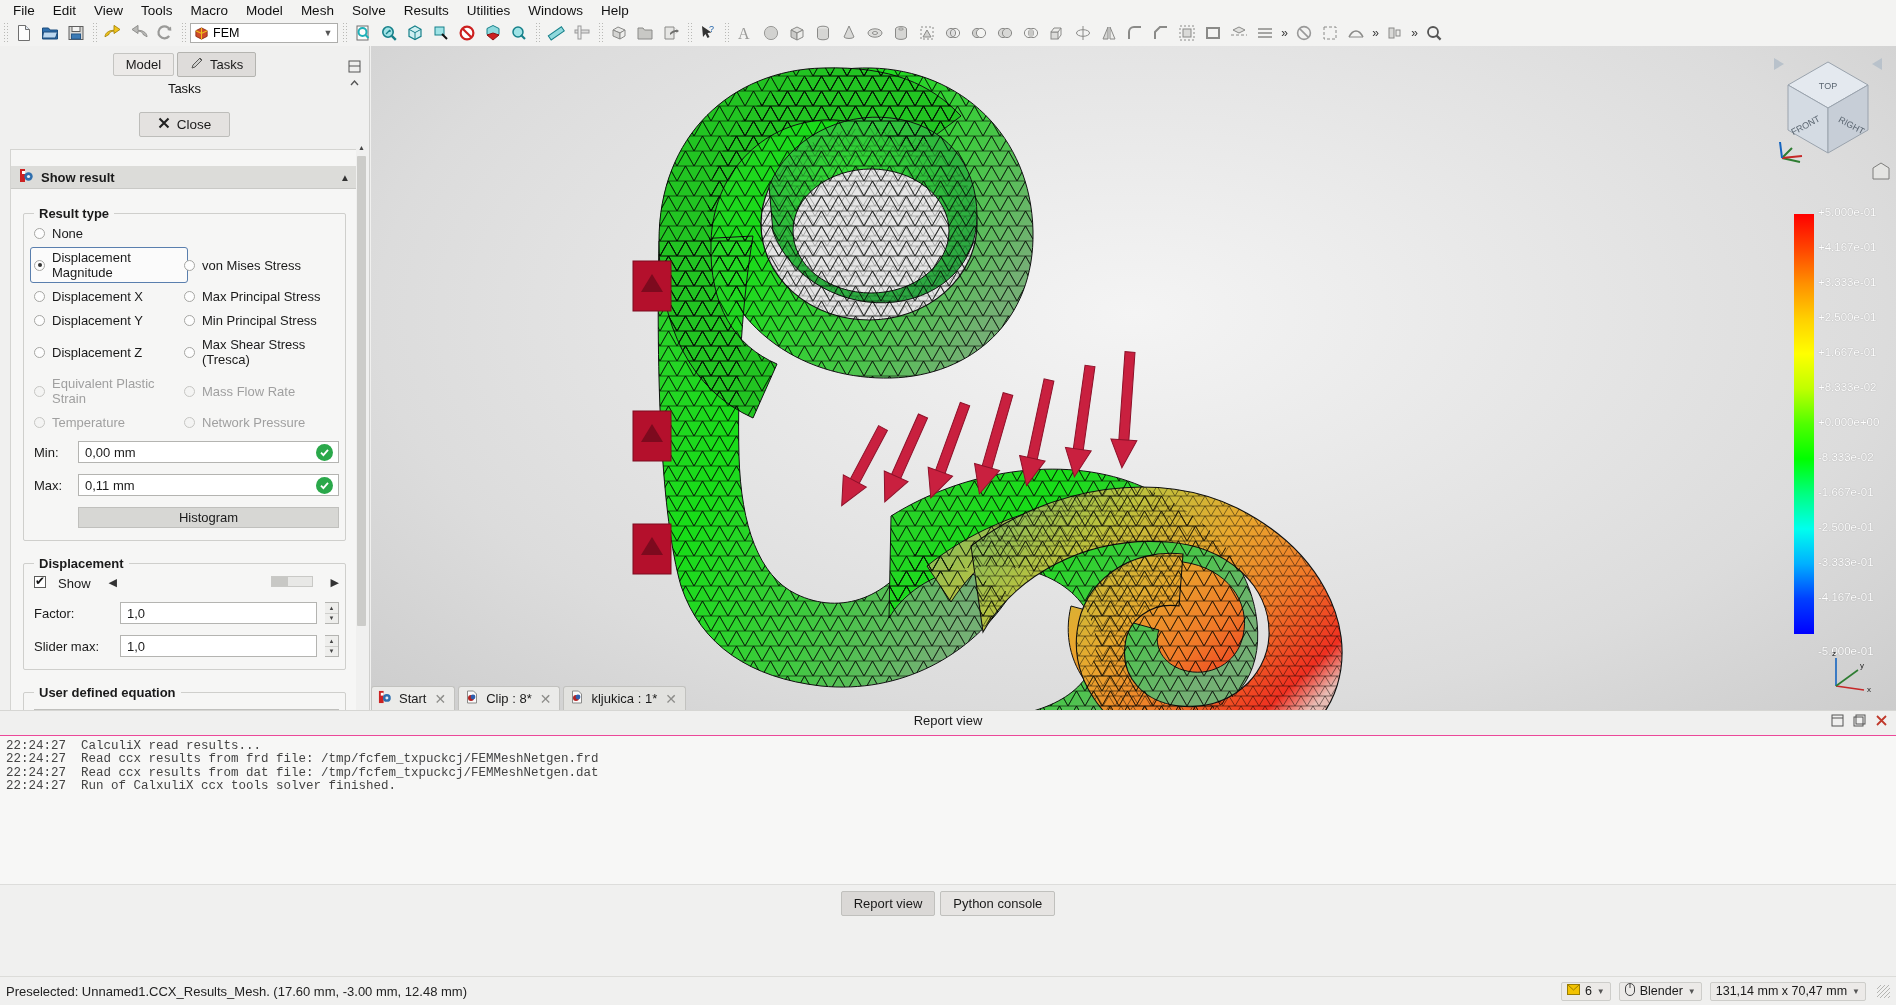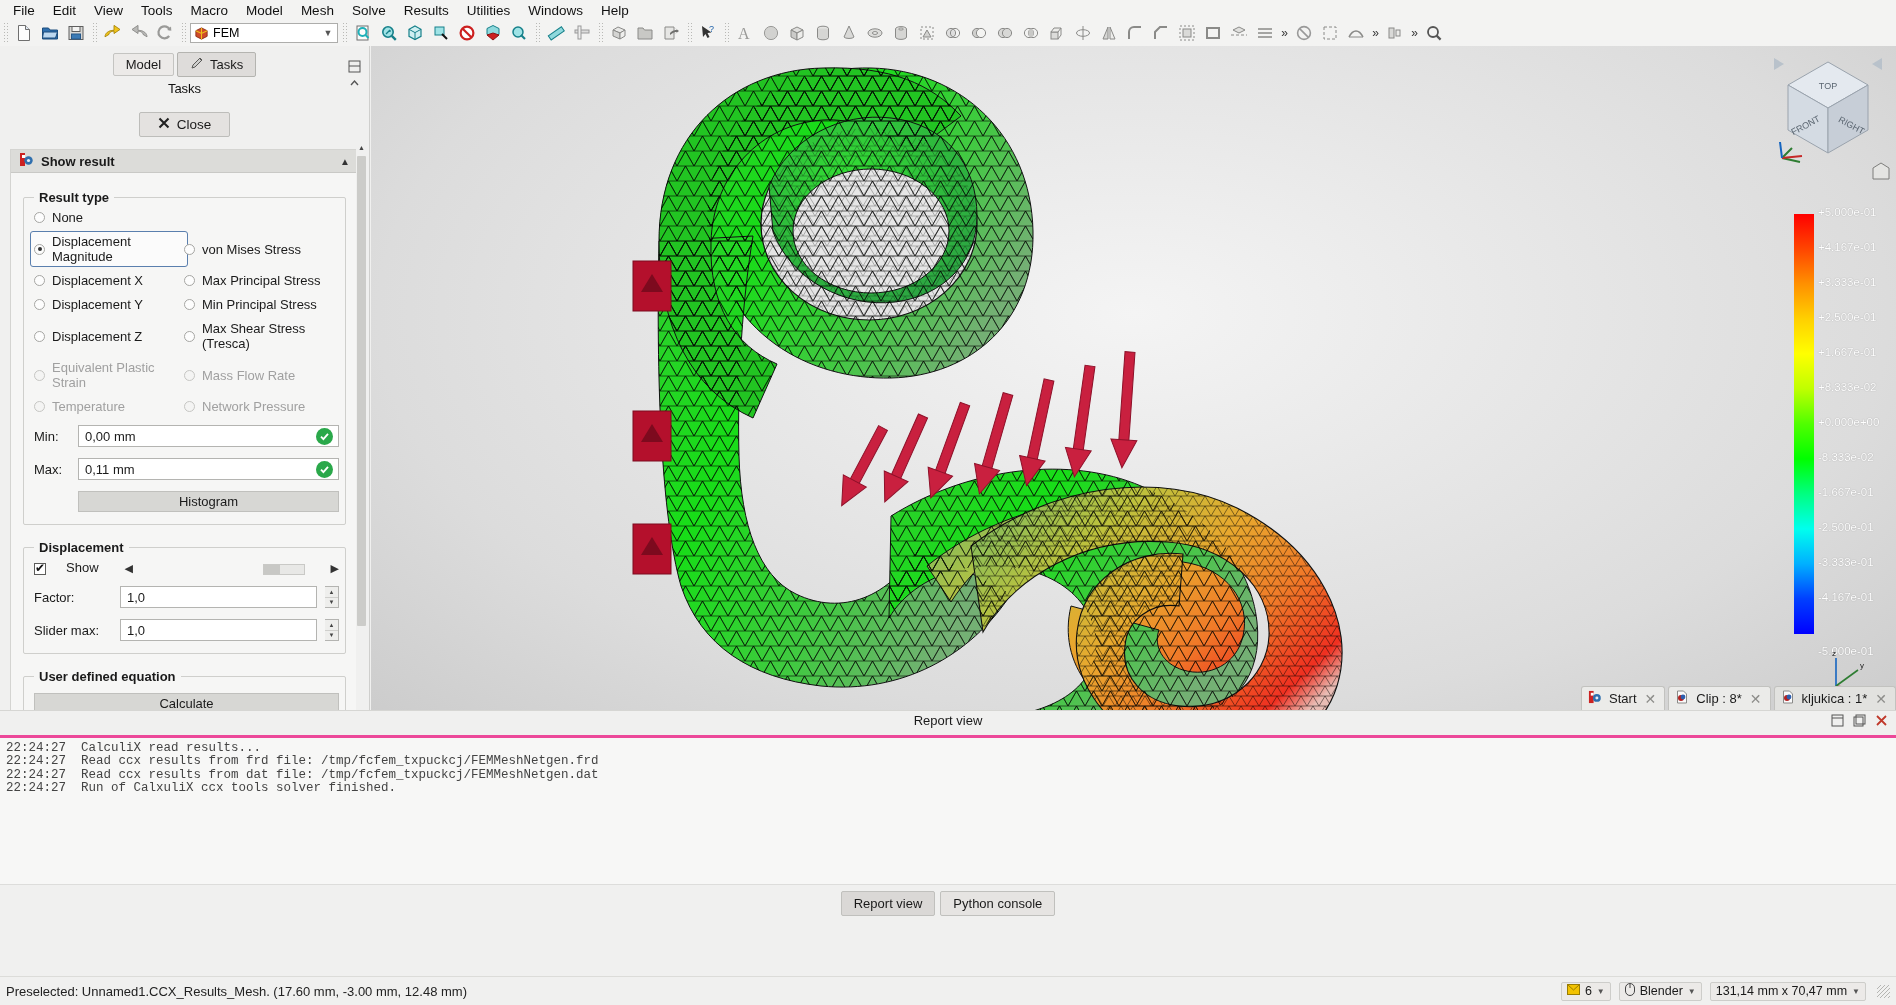--- a/index.html
+++ b/index.html
@@ -43,21 +43,21 @@
   .ptab.active { background:#dedcda; border-color:#b4b4b0; display:flex; align-items:center; gap:6px; }
   .panel-caption { text-align:center; font-size:13px; padding-top:4px; color:#111; }
   .panel-corner { position:absolute; right:8px; top:14px; display:flex; flex-direction:column; gap:4px; align-items:center;}
   .corner-ico { width:13px; height:13px; cursor:default; }
   .closebar { display:flex; justify-content:center; margin-top:16px; }
   .close-btn { display:flex; align-items:center; gap:7px; padding:4px 18px; font-size:13.5px;
                background:#e4e2e0; border:1px solid #bdbdba; border-radius:2px; cursor:default; }
 
   .section { margin:12px 10px 0 10px; border:1px solid #d4d4d1; background:#f6f6f5; }
   .section-head { display:flex; align-items:center; gap:7px; height:23px; padding:0 8px;
-                  background:#dcdcd9; border-bottom:1px solid #c9c9c6; font-weight:bold; font-size:13px; cursor:default;}
+                  background:#dcdcd9; border-bottom:1px solid #c9c9c6; font-weight:bold; font-size:13px; cursor:default;margin-top:16px;}
   .section-head .chev { margin-left:auto; font-size:10px; color:#333; }
   .section-body { padding:10px 12px 12px 12px; }
 
   .groupbox { border:1px solid #cfcfcc; border-radius:2px; padding:12px 6px 12px 10px;
               margin-top:14px; position:relative; background:#f6f6f5; }
   .groupbox > .gb-title { position:absolute; top:-8px; left:10px; background:#f6f6f5;
                           padding:0 5px; font-weight:bold; font-size:13px; }
 
   .radio-grid { display:grid; grid-template-columns:150px 1fr; row-gap:9px; }
   .radio { display:flex; align-items:center; gap:7px; cursor:default; font-size:13px; }
@@ -77,21 +77,21 @@
   .inp .val { flex:1; }
   .ok-badge { width:17px; height:17px; border-radius:50%; background:#2aa84a;
               display:flex; align-items:center; justify-content:center; flex:none; margin-right:2px; }
   .spin { width:14px; height:22px; border:1px solid #b4b4b1; border-left:none; background:#eeeeec;
           display:flex; flex-direction:column; }
   .spin div { flex:1; display:flex; align-items:center; justify-content:center; font-size:6px; color:#444; }
   .spin div:first-child { border-bottom:1px solid #cfcfcc; }
   .wide-btn { margin:11px 0 0 0; height:21px; background:#d7d7d4; border:1px solid #c0c0bd;
               display:flex; align-items:center; justify-content:center; font-size:13px; cursor:default; }
 
-  .chk-row { display:flex; align-items:flex-end; gap:20px; font-size:13px; }
+  .chk-row { display:flex; align-items:flex-start; gap:12px; font-size:13px; }
   .chk { width:12px; height:12px; border:1px solid #5c5c5a; background:#fff; position:relative; flex:none; }
   .chk.on::after { content:"✔"; position:absolute; left:0px; top:-3px; font-size:12px; color:#111; }
   .slider-track { margin-left:auto; width:42px; height:11px; background:#e8e8e6; border:1px solid #c9c9c6; position:relative; }
   .slider-track .knob { position:absolute; left:0; top:0; width:16px; height:9px; background:#c8c8c5; }
   .slider-arrow { font-size:11px; color:#333; margin-left:6px; }
 
   .eq-box { border:1px solid #c4c4c1; background:#fff; height:64px; margin-top:9px;
             padding:5px 7px; font-size:13px; }
 
   .lp-scroll { position:absolute; right:2px; top:96px; width:11px; height:620px; background:#f0f0ef; }
@@ -109,34 +109,34 @@
               background:linear-gradient(to bottom,
                 #ff0000 0%, #ff4500 8.33%, #ff9000 16.6%, #ffd000 25%,
                 #ffff00 33.3%, #c0ff00 41.6%, #50ff00 50%, #00ff00 58.3%,
                 #00ff80 66.6%, #00ffee 75%, #00b0ff 83.3%, #0040ff 91.6%, #0000ff 100%); }
   .cb-labels { position:absolute; right:12px; top:160px; width:66px; height:436px; }
   .cb-lab { position:absolute; left:0; font-size:11.5px; color:#fff; font-family:"Liberation Sans", sans-serif;
             text-shadow:0 0 1px rgba(80,80,80,.55); white-space:nowrap; }
 
   
   .mditabs { position:absolute; left:371px; top:682px; width:1525px; height:28px; display:flex;
-             align-items:flex-end; justify-content:flex-end; gap:3px; }
+             align-items:flex-end; justify-content:flex-start; gap:3px; }
   .mdi-tab { display:flex; align-items:center; gap:7px; height:24px; padding:0 7px 0 6px;
              background:#ebebe9; border:1px solid #c2c2bf; border-bottom:none;
              border-radius:3px 3px 0 0; font-size:13px; cursor:default; }
   .mdi-tab.active { background:#e2e2df; }
   .mdi-x { color:#8d8d8a; font-size:14px; padding:0 1px; }
 
   
   .reportpanel { position:absolute; left:0; top:710px; width:1896px; height:266px; background:#f0f0ef;
                  border-top:1px solid #d6d6d3; }
   .rv-title { position:absolute; left:0; top:0; width:1896px; text-align:center; font-size:13px; padding-top:2px; }
   .rv-tools { position:absolute; right:8px; top:3px; display:flex; gap:9px; align-items:center; }
   .rv-log { position:absolute; left:0; top:24px; width:1896px; height:150px;
-            background:#f7f7f6; border-top:3px solid #ec4899; border-bottom:1px solid #dddddb;
+            background:#f7f7f6; border-top:1px solid #ec4899; border-bottom:1px solid #dddddb;
             font-family:"Liberation Mono", monospace; font-size:12.5px; color:#444; padding:4px 6px; line-height:13.3px; }
   .rv-log .ln { white-space:pre; }
   .rv-btns { position:absolute; left:0; top:180px; width:1896px; display:flex; justify-content:center; gap:5px; }
   .rv-btn { padding:4px 12px; font-size:13px; background:#e6e4e2; border:1px solid #c0c0bd;
             border-radius:2px; cursor:default; }
   .rv-btn.active { background:#dad8d6; }
 
   
   .statusbar { position:absolute; left:0; top:976px; width:1896px; height:29px; background:#f0f0ef;
                border-top:1px solid #dcdcd9; display:flex; align-items:center; }

